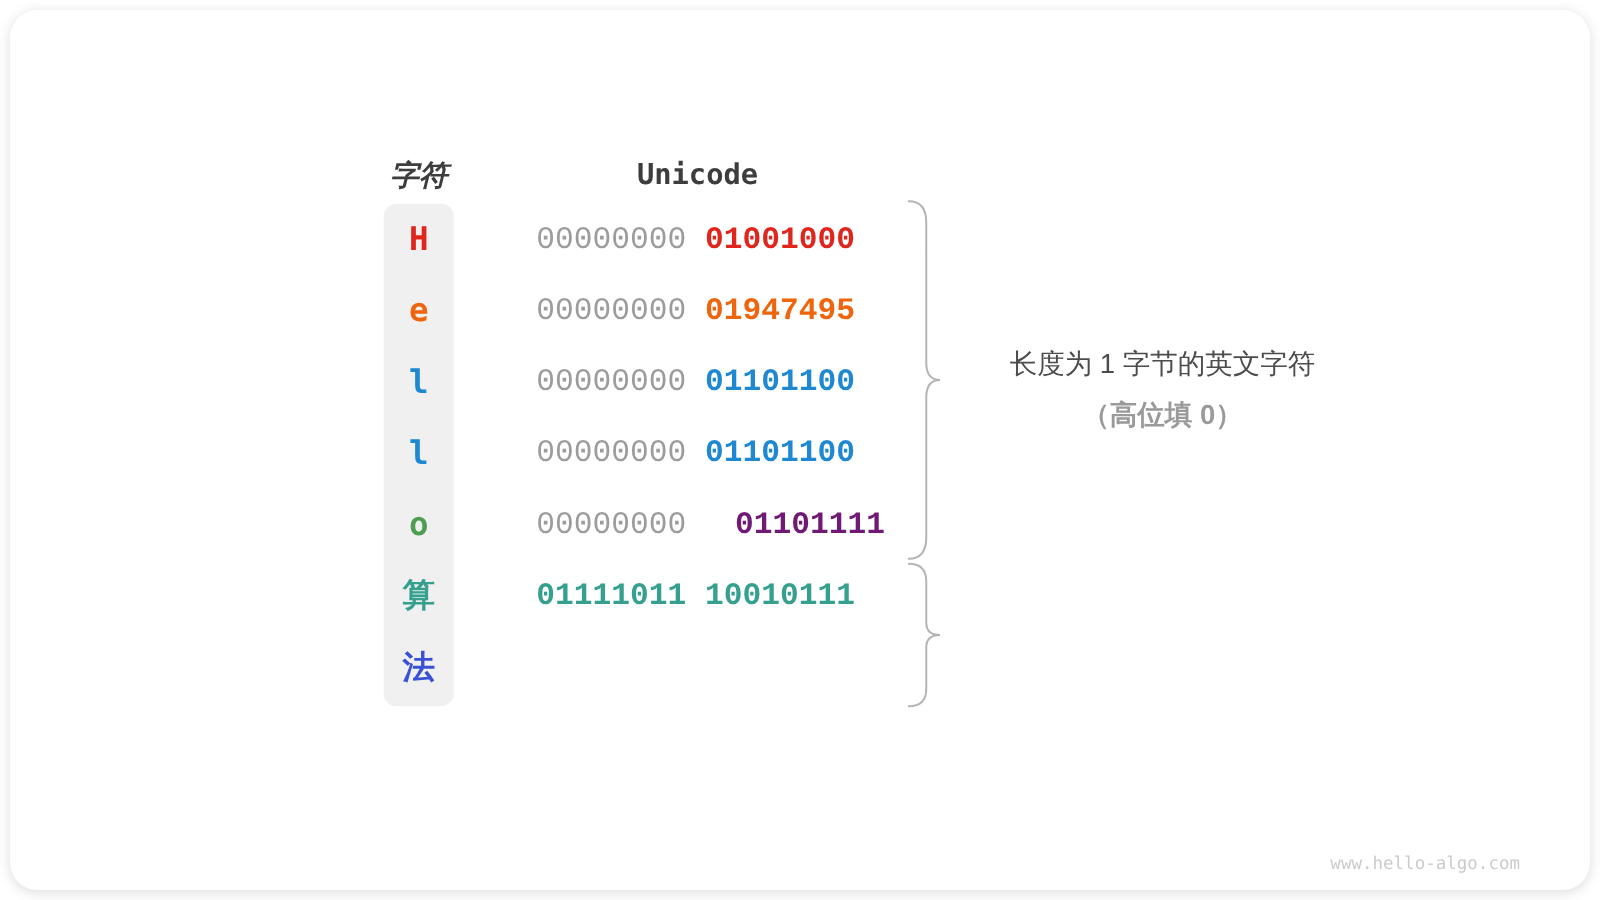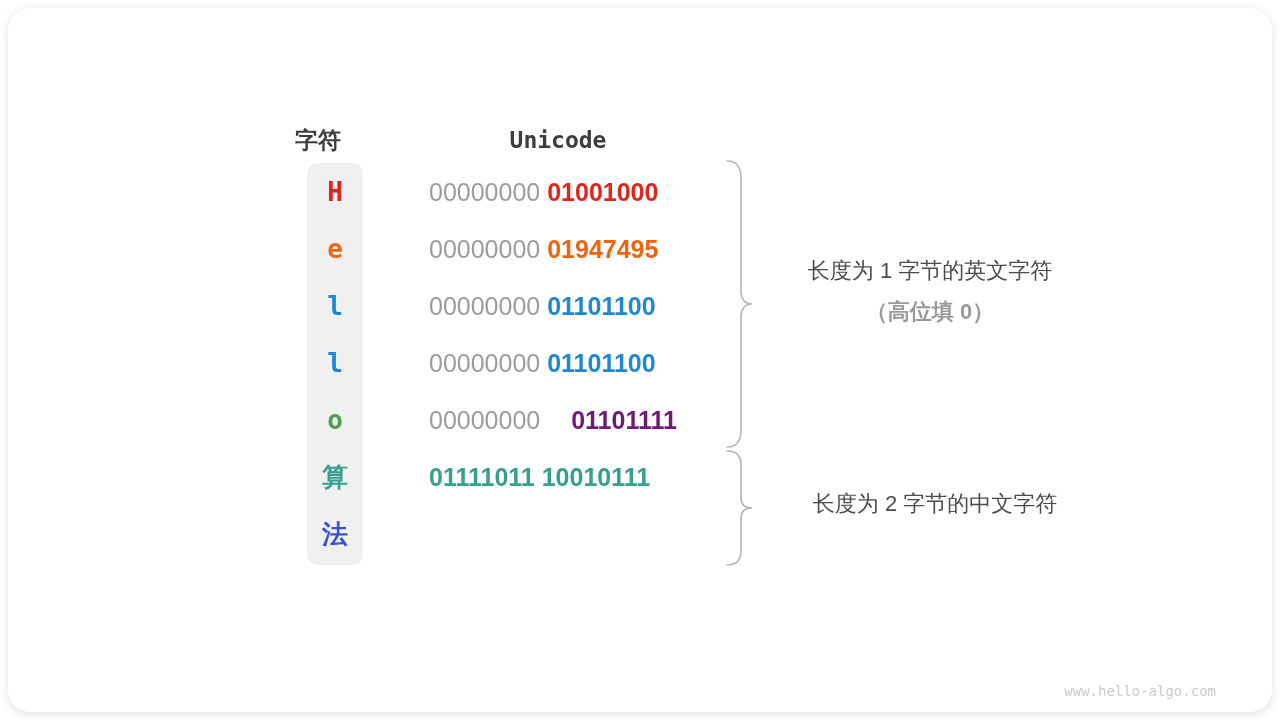--- a/index.html
+++ b/index.html
@@ -22,21 +22,21 @@
   .hdr {
     position: absolute;
     top: 117px;
     height: 30px;
     line-height: 30px;
     font-weight: bold;
     font-size: 23px;
     color: #3d3d3d;
     text-align: center;
   }
-  .hdr-char { left: 282px; width: 56px; }
+  .hdr-char { left: 299px; width: 56px; font-style: italic; }
   .hdr-unicode {
     left: 421px; width: 258px;
     font-family: "DejaVu Sans Mono", monospace;
   }
   .char-col-bg {
     position: absolute;
     left: 299px; top: 155px;
     width: 56px; height: 402px;
     background: #f0f0f0;
     border-radius: 10px;
@@ -53,21 +53,21 @@
     text-align: center;
     font-family: "DejaVu Sans Mono", monospace;
     font-weight: bold;
     font-size: 26px;
     line-height: 30px;
   }
   .binary-cell {
     position: absolute;
     left: 421px;
     top: 50%; transform: translateY(-50%);
-    font-family: Liberation Sans, sans-serif;
+    font-family: Liberation Mono, monospace;
     font-size: 25px;
     line-height: 30px;
     white-space: pre;
   }
   .byte-low { font-weight: bold; }
   .brace {
     position: absolute;
     overflow: visible;
   }
   .annotation {
@@ -136,24 +136,21 @@
 </div>
 
   <svg class="brace" style="left:717px; top:152px;" width="28" height="288" viewBox="0 0 28 288">
     <path d="M 2 1 Q 16 1 16 18 L 16 130 Q 16 144 27 144 Q 16 144 16 158 L 16 270 Q 16 287 2 287" fill="none" stroke="#b5b5b5" stroke-width="1.6" stroke-linecap="round"></path>
   </svg>
 
   <svg class="brace" style="left:717px; top:442px;" width="28" height="116" viewBox="0 0 28 116">
     <path d="M 2 1 Q 16 1 16 15 L 16 48 Q 16 58 27 58 Q 16 58 16 68 L 16 101 Q 16 115 2 115" fill="none" stroke="#b5b5b5" stroke-width="1.6" stroke-linecap="round"></path>
   </svg>
 
-  <div class="annotation" style="left:757px; top:248px; width:330px;">
+  <div class="annotation" style="left:757px; top:268px; width:330px;">
     <div class="line1" style="color: rgb(76, 76, 76);">长度为 1 字节的英文字符</div>
     <div class="line2" style="color: rgb(154, 154, 154);">（高位填 0）</div>
   </div>
 
-  <div class="annotation" style="left:757px; top:481px; width:340px;">
-    <div class="line1" style="color: rgb(76, 76, 76);">长度为 2 字节的中文字符</div>
-  </div>
 
   <div class="watermark" style="color: rgb(203, 203, 203);">www.hello-algo.com</div>
 
 </div>
 
 </body></html>

